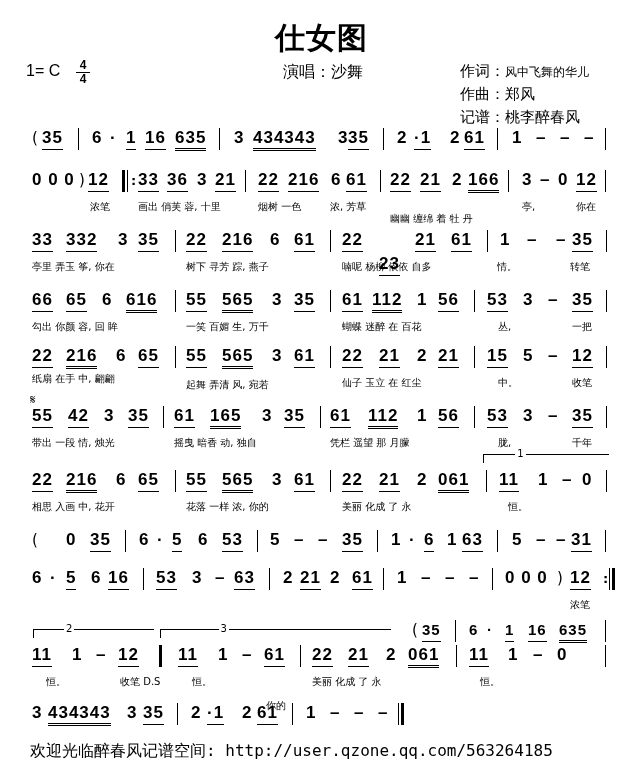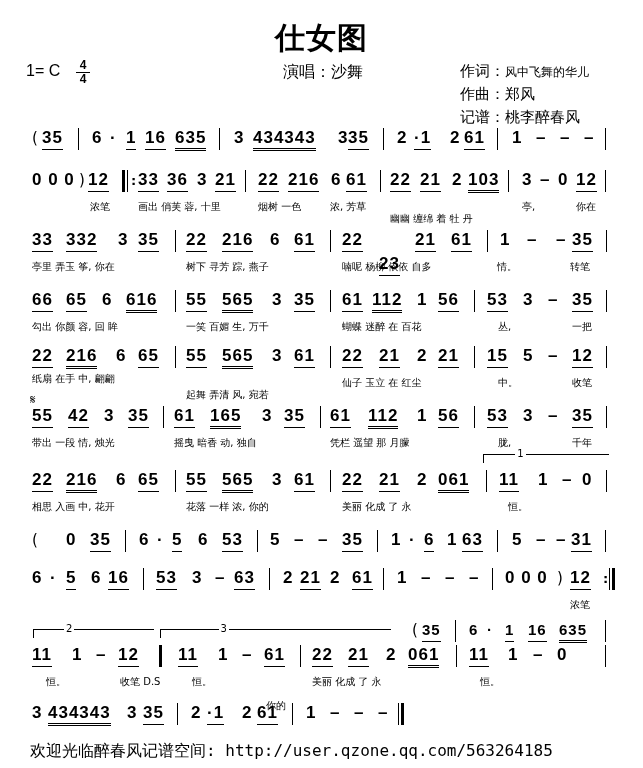--- a/index.html
+++ b/index.html
@@ -80,21 +80,21 @@
       <div class="tok u1" style="left: 215px;">21</div>
       <div class="bar-line" style="left: 245px;"></div>
       <div class="tok u1" style="left: 258px;">22</div>
       <div class="tok u1" style="left: 288px;">216</div>
       <div class="tok" style="left: 331px;">6</div>
       <div class="tok u1" style="left: 346px;">61</div>
       <div class="bar-line" style="left: 380px;"></div>
       <div class="tok u1" style="left: 390px;">22</div>
       <div class="tok u1" style="left: 420px;">21</div>
       <div class="tok" style="left: 452px;">2</div>
-      <div class="tok u2" style="left: 468px;">103</div>
+      <div class="tok u2" style="left: 468px;">166</div>
       <div class="bar-line" style="left: 508px;"></div>
       <div class="tok" style="left: 522px;">3</div>
       <div class="tok" style="left: 540px;">–</div>
       <div class="tok" style="left: 558px;">0</div>
       <div class="tok u1" style="left: 576px;">12</div>
       <div class="bar-line" style="left: 605px;"></div>
       <div class="lyr" style="left: 90px; top: 30px;">浓笔</div>
       <div class="lyr" style="left: 138px; top: 30px;">画出 俏芙 蓉, 十里</div>
       <div class="lyr" style="left: 258px; top: 30px;">烟树 一色</div>
       <div class="lyr" style="left: 330px; top: 30px;">浓, 芳草</div>
@@ -171,21 +171,21 @@
       <div class="tok u1" style="left: 379px;">21</div>
       <div class="tok" style="left: 417px;">2</div>
       <div class="tok u1" style="left: 438px;">21</div>
       <div class="bar-line" style="left: 474px;"></div>
       <div class="tok u1" style="left: 487px;">15</div>
       <div class="tok" style="left: 523px;">5</div>
       <div class="tok" style="left: 548px;">–</div>
       <div class="tok u1" style="left: 572px;">12</div>
       <div class="bar-line" style="left: 606px;"></div>
       <div class="lyr" style="left: 32px; top: 26px;">纸扇  在手     中, 翩翩</div>
-      <div class="lyr" style="left: 186px; top: 42px;">起舞  弄清    风, 宛若</div>
+      <div class="lyr" style="left: 186px; top: 32px;">起舞  弄清    风, 宛若</div>
       <div class="lyr" style="left: 342px; top: 30px;">仙子  玉立  在  红尘</div>
       <div class="lyr" style="left: 498px; top: 30px;">中。</div>
       <div class="lyr" style="left: 572px; top: 30px;">收笔</div>
     </div>
     <div class="row" style="top: 406px;">
       <div class="tok u1" style="left: 32px;">55</div>
       <div class="tok u1" style="left: 68px;">42</div>
       <div class="tok" style="left: 104px;">3</div>
       <div class="tok u1" style="left: 128px;">35</div>
       <div class="bar-line" style="left: 163px;"></div>

